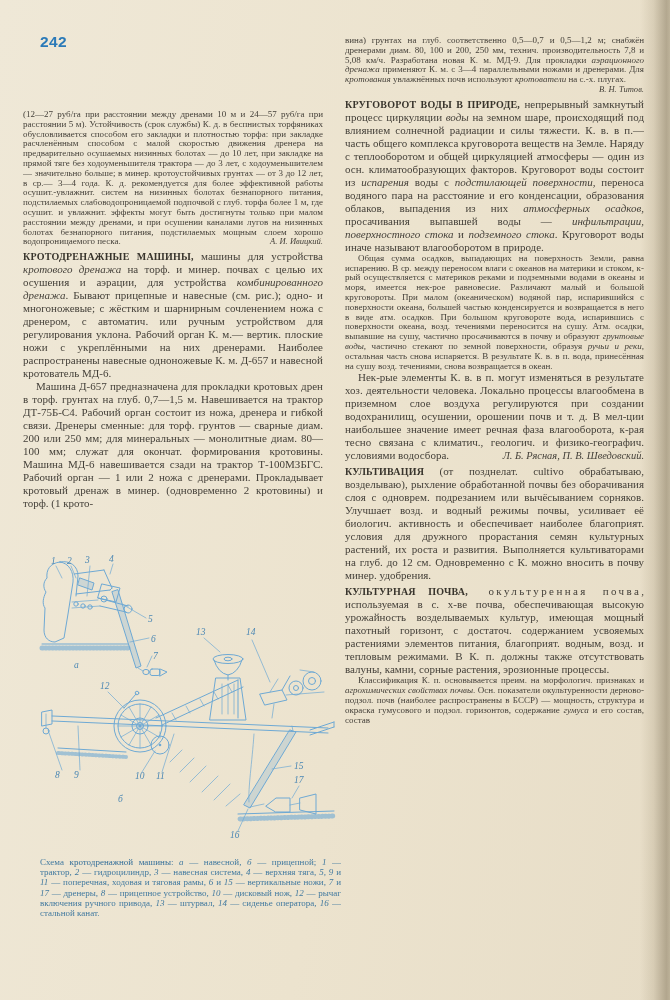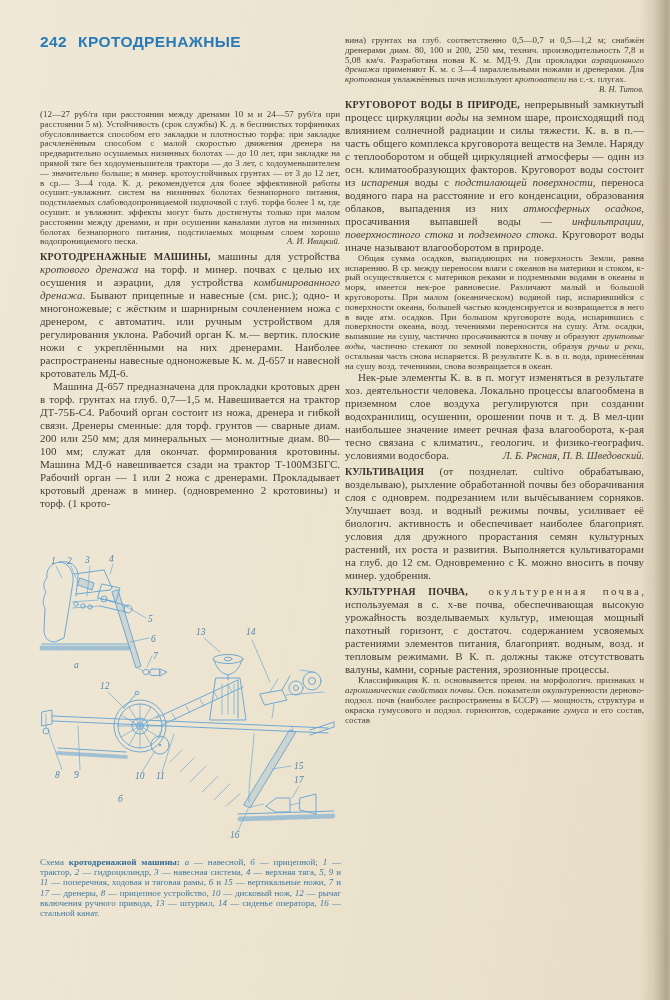--- a/index.html
+++ b/index.html
@@ -3,29 +3,29 @@
 <meta charset="utf-8">
 <style>
   html,body{margin:0;padding:0;background:#d8d0bc;}
   .page{position:relative;width:670px;height:1000px;overflow:hidden;
     background:linear-gradient(100deg,#efe8d7 0%,#ece3ce 55%,#e7ddc7 100%);
     font-family:"Liberation Serif","DejaVu Serif",serif;color:#45413a;}
   .hdr{position:absolute;left:40px;top:33px;display:flex;gap:11px;
     font-family:"Liberation Sans","DejaVu Sans",sans-serif;font-weight:bold;
     font-size:15.5px;color:#2b7ab8;letter-spacing:.4px;}
   .col{position:absolute;text-align:justify;}
-  .col-left{left:40px;top:110px;width:300px;height:438px;overflow:hidden;}
+  .col-left{left:23px;top:110px;width:300px;height:438px;overflow:hidden;}
   .col-right{left:345px;top:36px;width:299px;height:932px;overflow:hidden;}
   .para{margin:0;font-size:11px;line-height:13px;overflow:hidden;}
   .para.small{font-size:9px;line-height:9.8px;}
   .para.gap{margin-top:3px;}
   .para.ind{text-indent:13px;}
   .hw{font-weight:bold;font-size:10px;letter-spacing:.2px;color:#38342c;}
   .i{font-style:italic;}
-  .b{font-weight:bold;margin-top:28px;}
+  .b{font-weight:normal;margin-top:28px;}
   .sp{letter-spacing:2.4px;margin-left:8px;}
   .sig{float:right;font-style:italic;font-size:.95em;}
   .figure{position:absolute;left:38px;top:548px;}
   .caption{position:absolute;left:40px;top:857px;width:301px;text-align:justify;
     font-size:9px;line-height:10.2px;color:#41799f;}
   .caption .b{color:#336e99;}
   .edge{position:absolute;top:0;right:0;width:30px;height:100%;
     background:linear-gradient(to right,rgba(141,125,94,0) 0%,rgba(141,125,94,.18) 45%,rgba(104,90,62,.42) 88%,rgba(146,134,106,.5) 100%);}
   svg line,svg path,svg polygon,svg rect,svg circle,svg ellipse{
     stroke:#6ea9d4;fill:none;stroke-width:1;stroke-linecap:round;}
@@ -36,21 +36,20 @@
   svg .dot{fill:#6ea9d4;stroke:none;}
   svg text{font:italic 9.5px "Liberation Serif","DejaVu Serif",serif;fill:#4d88b4;stroke:none;}
 </style>
 </head>
 <body>
 
 <div class="page">
 
   <div class="hdr">
     <span>242</span>
-    <span>КРОТОДРЕНАЖНЫЕ</span>
   </div>
 
   <div class="col col-left">
       <p class="para small"><span>(12—27 руб/га при расстоянии между дренами 10 м и 24—57 руб/га при расстоянии 5 м). Устойчивость (срок службы) К. д. в беспнистых торфяниках обусловливается способом его закладки и плотностью торфа: при закладке расчленённым способом с малой скоростью движения дренера на предварительно осушаемых низинных болотах — до 10 лет, при закладке на прямой тяге без ходоуменьшителя трактора — до 3 лет, с ходоуменьшителем — значительно больше; в минер. кротоустойчивых грунтах — от 3 до 12 лет, в ср.— 3—4 года. К. д. рекомендуется для более эффективной работы осушит.-увлажнит. систем на низинных болотах безнапорного питания, подстилаемых слабоводопроницаемой подпочвой с глуб. торфа более 1 м, где осушит. и увлажнит. эффекты могут быть достигнуты только при малом расстоянии между дренами, и при осушении каналами лугов на низинных болотах безнапорного питания, подстилаемых мощным слоем хорошо водопроницаемого песка.</span><span class="sig">А. И. Ивицкий.</span></p>
       <p class="para gap"><span class="hw">КРОТОДРЕНАЖНЫЕ МАШИНЫ,</span><span> машины для устройства </span><span class="i">кротового дренажа</span><span> на торф. и минер. почвах с целью их осушения и аэрации, для устройства </span><span class="i">комбинированного дренажа</span><span>. Бывают прицепные и навесные (см. рис.); одно- и многоножевые; с жёстким и шарнирным сочленением ножа с дренером, с автоматич. или ручным устройством для регулирования уклона. Рабочий орган К. м.— вертик. плоские ножи с укреплёнными на них дренерами. Наиболее распространены навесные одноножевые К. м. Д-657 и навесной кротователь МД-6.</span></p>
       <p class="para ind"><span>Машина Д-657 предназначена для прокладки кротовых дрен в торф. грунтах на глуб. 0,7—1,5 м. Навешивается на трактор ДТ-75Б-С4. Рабочий орган состоит из ножа, дренера и гибкой связи. Дренеры сменные: для торф. грунтов — сварные диам. 200 или 250 мм; для минеральных — монолитные диам. 80—100 мм; служат для окончат. формирования кротовины. Машина МД-6 навешивается сзади на трактор Т-100МЗБГС. Рабочий орган — 1 или 2 ножа с дренерами. Прокладывает кротовый дренаж в минер. (одновременно 2 кротовины) и торф. (1 крото-</span></p>
     </div>
   <div class="col col-right">
       <p class="para small"><span>вина) грунтах на глуб. соответственно 0,5—0,7 и 0,5—1,2 м; снабжён дренерами диам. 80, 100 и 200, 250 мм, технич. производительность 7,8 и 5,08 км/ч. Разработана новая К. м. МД-9. Для прокладки </span><span class="i">аэрационного дренажа</span><span> применяют К. м. с 3—4 параллельными ножами и дренерами. Для </span><span class="i">кротования</span><span> увлажнённых почв используют </span><span class="i">кротователи</span><span> на с.-х. плугах.</span><span class="sig">В. Н. Титов.</span></p>
       <p class="para gap"><span class="hw">КРУГОВОРОТ ВОДЫ В ПРИРОДЕ,</span><span> непрерывный замкнутый процесс циркуляции </span><span class="i">воды</span><span> на земном шаре, происходящий под влиянием солнечной радиации и силы тяжести. К. в. в п.— часть общего комплекса круговорота веществ на Земле. Наряду с теплооборотом и общей циркуляцией атмосферы — один из осн. климатообразующих факторов. Круговорот воды состоит из </span><span class="i">испарения</span><span> воды с </span><span class="i">подстилающей поверхности</span><span>, переноса водяного пара на расстояние и его конденсации, образования облаков, выпадения из них </span><span class="i">атмосферных осадков</span><span>, просачивания выпавшей воды — </span><span class="i">инфильтрации, поверхностного стока</span><span> и </span><span class="i">подземного стока</span><span>. Круговорот воды иначе называют влагооборотом в природе.</span></p>

